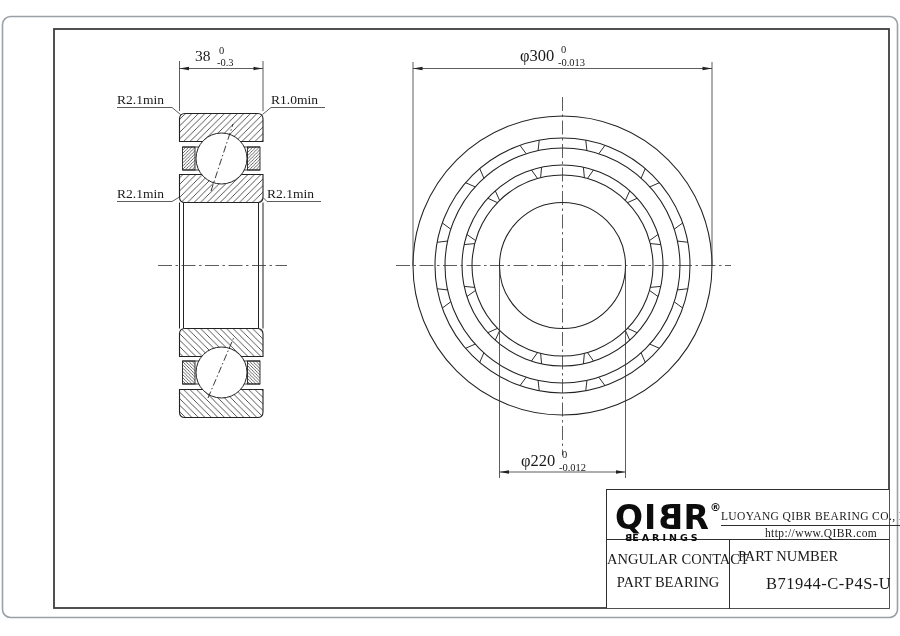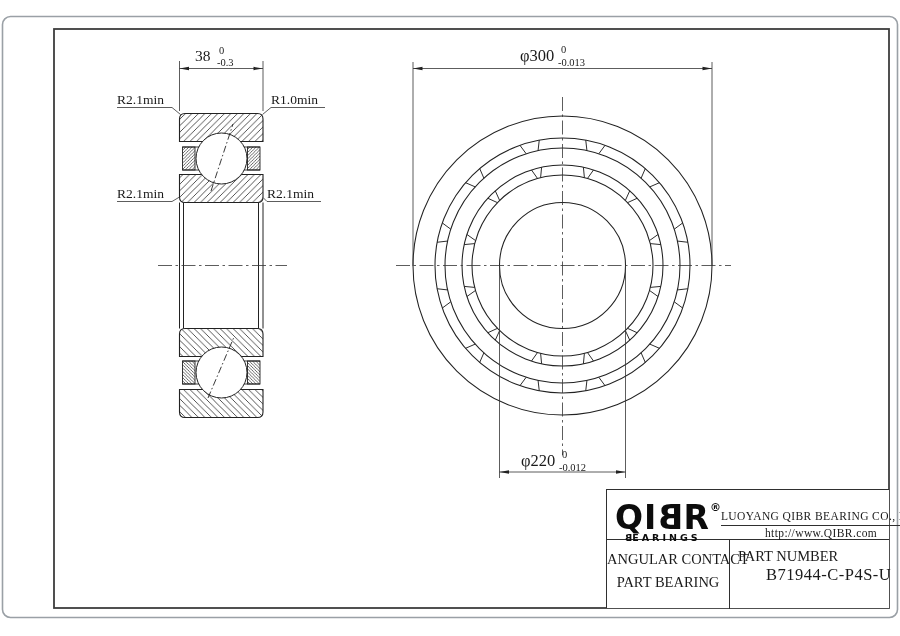--- a/index.html
+++ b/index.html
@@ -16,21 +16,21 @@
   .tb-tagline{font-family:"DejaVu Sans",sans-serif;font-weight:700;font-size:9.5px;letter-spacing:3px;margin:-1px 0 0 7px;color:#0c0c0c;}
   .flip{display:inline-block;transform:scaleX(-1);}
   .tb-co-cell{flex:1;display:flex;flex-direction:column;box-sizing:border-box;}
   .tb-co-name{height:32px;display:flex;align-items:flex-end;justify-content:center;padding-bottom:3px;
     border-bottom:1.4px solid #2f2f2f;font-size:11.5px;letter-spacing:0.4px;white-space:nowrap;}
   .tb-co-url{flex:1;display:flex;align-items:center;justify-content:center;font-size:11.5px;letter-spacing:0.4px;}
   .tb-row2{display:flex;height:70px;border-top:1.5px solid #2f2f2f;box-sizing:border-box;}
   .tb-product{width:122px;box-sizing:border-box;text-align:center;padding-top:8px;font-size:14.5px;line-height:23px;white-space:nowrap;}
   .tb-part{flex:1;box-sizing:border-box;border-left:1.5px solid #2f2f2f;padding-left:8px;}
   .tb-part-label{font-size:14.5px;margin-top:8px;}
-  .tb-part-number{font-size:16.5px;margin:0 0 0 28px;letter-spacing:0.5px;white-space:nowrap;}
+  .tb-part-number{font-size:16.5px;margin:9px 0 0 28px;letter-spacing:0.5px;white-space:nowrap;}
 </style>
 </head>
 <body>
 
 <svg width="900" height="636" viewBox="0 0 900 636">
   <defs>
     <pattern id="hatch" patternUnits="userSpaceOnUse" width="6.5" height="6.5">
       <path d="M-1.6,1.6 L1.6,-1.6 M0,6.5 L6.5,0 M4.9,8.1 L8.1,4.9" stroke="#2a2a2a" stroke-width="0.8" fill="none"></path>
     </pattern>
     <pattern id="hatchDense" patternUnits="userSpaceOnUse" width="3.2" height="3.2">

